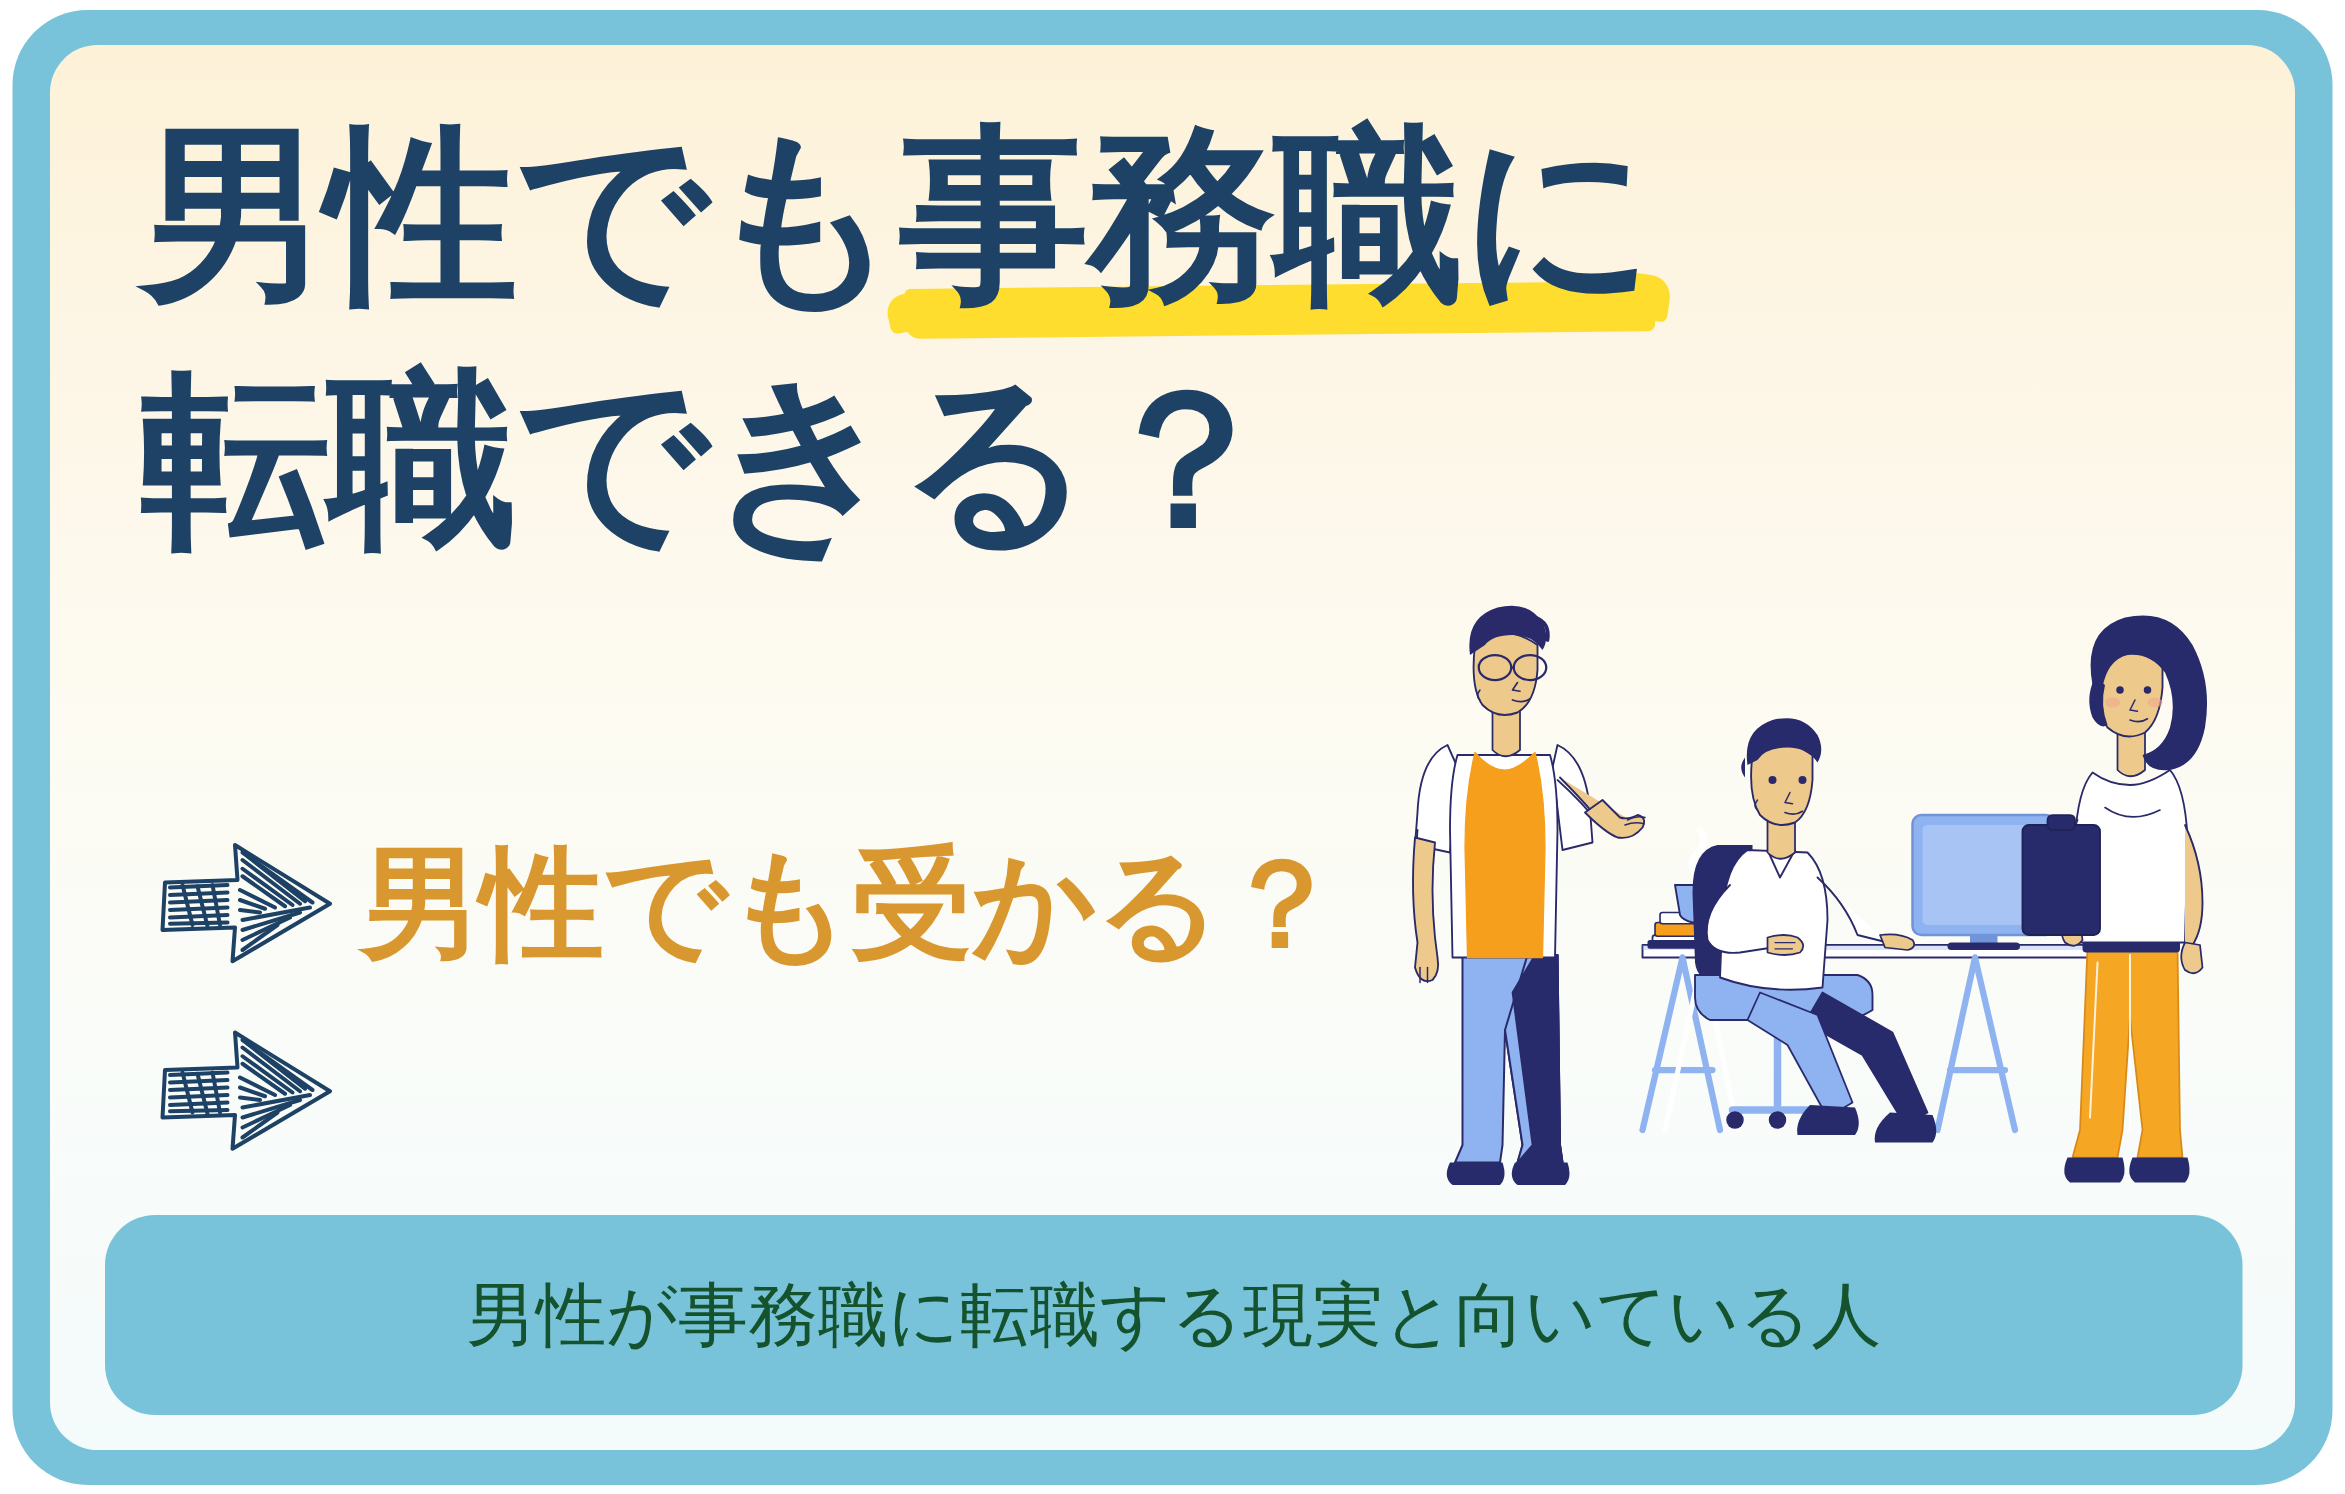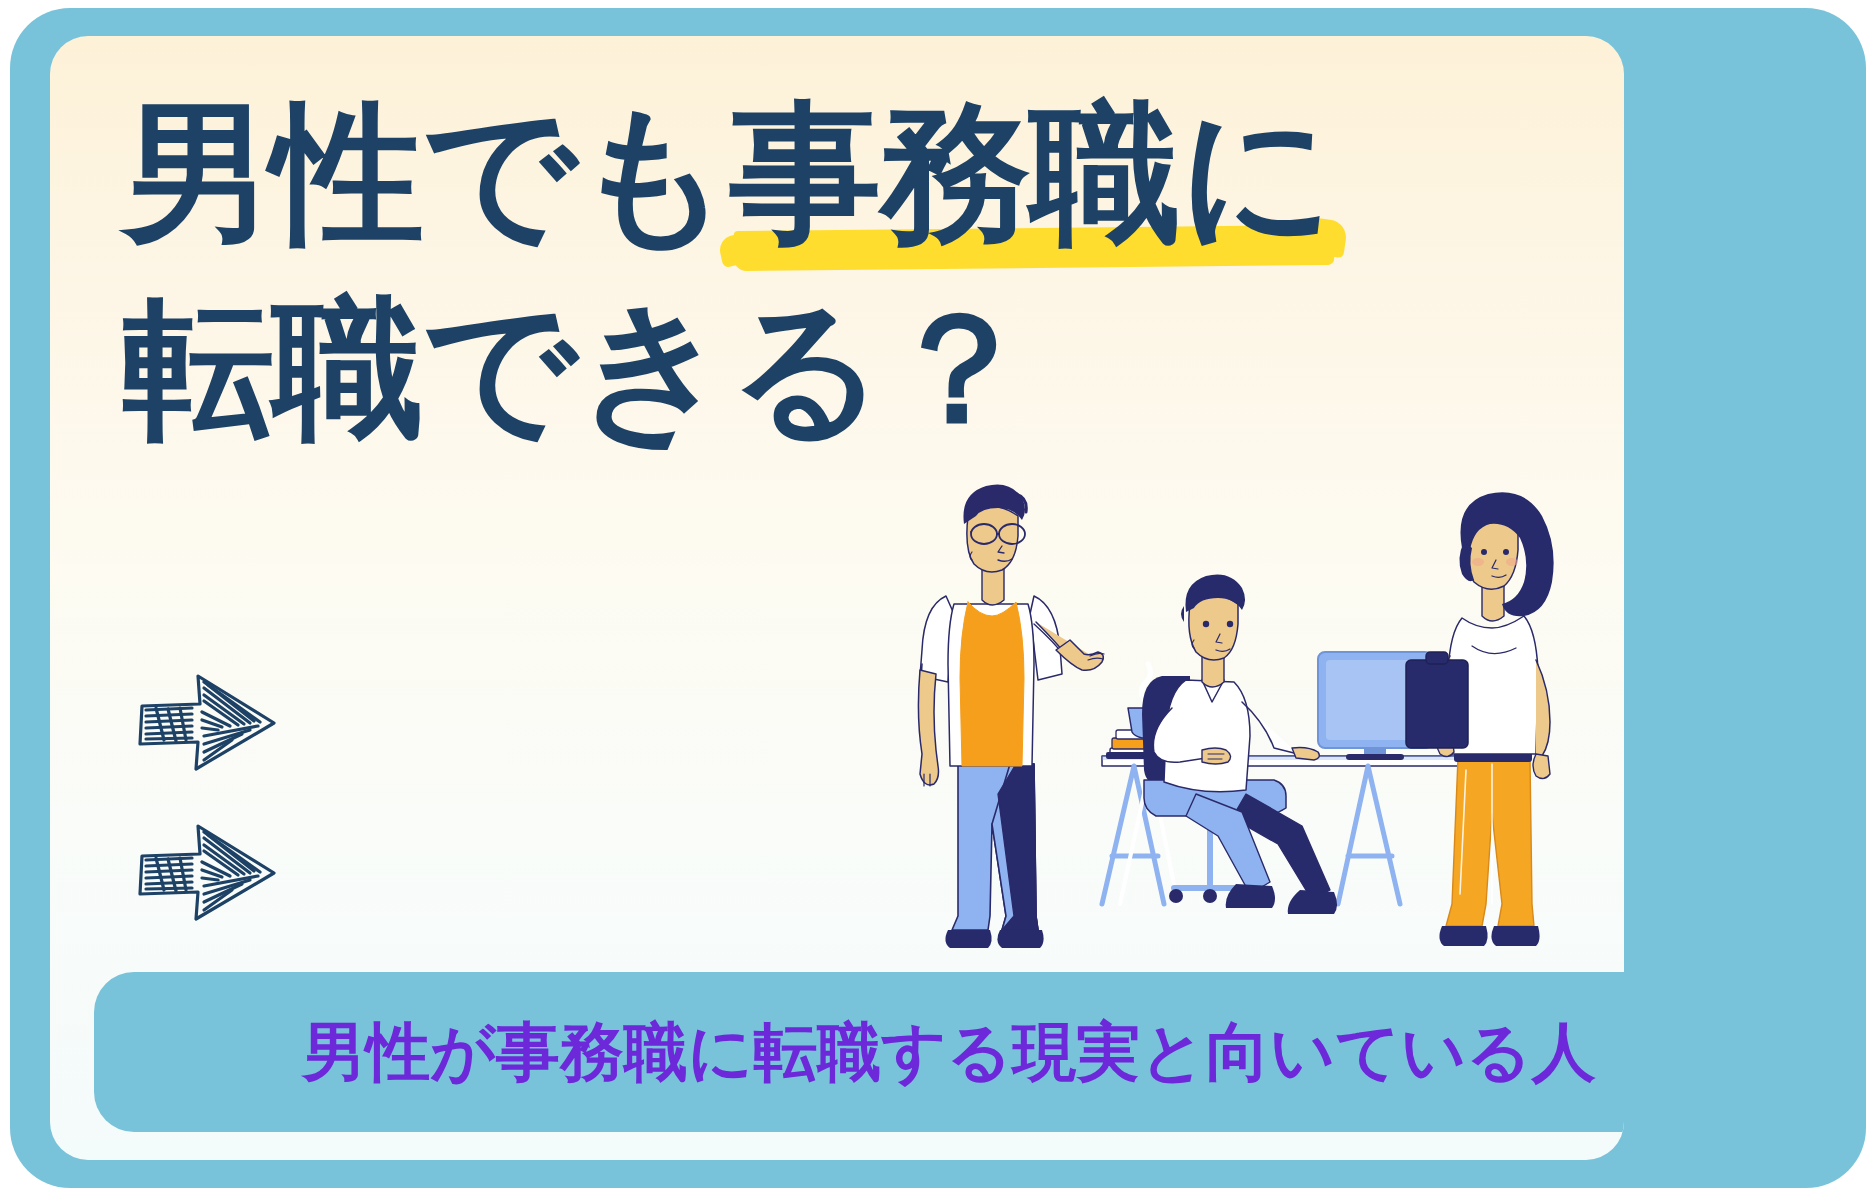--- a/index.html
+++ b/index.html
@@ -18,22 +18,22 @@
   .outer-frame{
     position:absolute;
     left:10px; top:8px;
     width:1856px; height:1180px;
     background:#79c3da;
     border-radius:60px;
   }
   
   .inner-panel{
     position:absolute;
-    left:50px; top:36px;
-    width:1574px; height:1124px;
+    left:40px; top:36px;
+    width:1796px; height:1124px;
     border-radius:38px;
     background:linear-gradient(to bottom,#fdf2d8 0%,#fdf6e6 22%,#fdfbf2 48%,#f9fcf9 72%,#f4fbfb 100%);
     overflow:hidden;
   }
   
   .title-block{
     position:absolute;
     left:72px; top:40px;
     width:1640px;
   }
@@ -101,23 +101,23 @@
     position:absolute;
     left:44px; bottom:28px;
     width:1710px; height:160px;
     background:#79c3da;
     border-radius:40px;
     display:flex;
     align-items:center;
     justify-content:center;
   }
   .bottom-bar-text{
-    color:#6d28d9;
-    font-weight:bold;
-    font-size:64px;
+    color:#14532d;
+    font-weight:normal;
+    font-size:56px;
     letter-spacing:0px;
     white-space:nowrap;
     line-height:1;
   }
   
   .illustration{
     position:absolute;
     right:18px; bottom:196px;
     width:700px; height:500px;
   }
@@ -136,20 +136,52 @@
       <div class="brush-highlight"></div>
       <div class="title-line">
         <span class="txt">男性でも事務職に</span>
       </div>
       <div class="title-line">
         <span class="txt">転職できる？</span>
       </div>
     </div>
 
     <div class="bullets">
+
+      <div class="bullet-row">
+        <span class="arrow-icon">
+          <svg viewBox="0 0 148 110" xmlns="http://www.w3.org/2000/svg">
+            <g fill="none" stroke="#1d4266" stroke-width="3.2" stroke-linecap="round" stroke-linejoin="round">
+              <path d="M8,38 L66,36 L64,8 L140,55 L62,101 L64,74 L6,76 Z"></path>
+              <path d="M12,42 L58,40"></path>
+                <path d="M12,48 L58,46"></path>
+              <path d="M12,54 L58,52"></path>
+                <path d="M12,60 L58,58"></path>
+              <path d="M12,66 L58,64"></path>
+                <path d="M12,71 L58,70"></path>
+              <path d="M70,14 L126,54"></path>
+                <path d="M74,17 L120,53"></path>
+              <path d="M70,20 L116,55"></path>
+                <path d="M70,27 L110,56"></path>
+              <path d="M70,33 L104,57"></path>
+                <path d="M68,44 L96,58"></path>
+              <path d="M68,52 L88,59"></path>
+                <path d="M68,60 L84,62"></path>
+              <path d="M70,68 L124,58"></path>
+                <path d="M70,76 L116,62"></path>
+              <path d="M70,84 L108,66"></path>
+                <path d="M70,92 L98,72"></path>
+              <path d="M22,40 L30,72"></path>
+                <path d="M34,41 L42,73"></path>
+              <path d="M46,40 L52,72"></path>
+            </g>
+          </svg>
+        </span>
+        <span class="bullet-label">男性でも受かる？</span>
+      </div>
 
       <div class="bullet-row">
         <span class="arrow-icon">
           <svg viewBox="0 0 148 110" xmlns="http://www.w3.org/2000/svg">
             <g fill="none" stroke="#1d4266" stroke-width="3.2" stroke-linecap="round" stroke-linejoin="round">
               <path d="M8,38 L66,36 L64,8 L140,55 L62,101 L64,74 L6,76 Z"></path>
               <path d="M12,42 L58,40"></path>
                 <path d="M12,48 L58,46"></path>
               <path d="M12,54 L58,52"></path>
                 <path d="M12,60 L58,58"></path>
@@ -168,51 +200,20 @@
               <path d="M70,84 L108,66"></path>
                 <path d="M70,92 L98,72"></path>
               <path d="M22,40 L30,72"></path>
                 <path d="M34,41 L42,73"></path>
               <path d="M46,40 L52,72"></path>
             </g>
           </svg>
         </span>
       </div>
 
-      <div class="bullet-row">
-        <span class="arrow-icon">
-          <svg viewBox="0 0 148 110" xmlns="http://www.w3.org/2000/svg">
-            <g fill="none" stroke="#1d4266" stroke-width="3.2" stroke-linecap="round" stroke-linejoin="round">
-              <path d="M8,38 L66,36 L64,8 L140,55 L62,101 L64,74 L6,76 Z"></path>
-              <path d="M12,42 L58,40"></path>
-                <path d="M12,48 L58,46"></path>
-              <path d="M12,54 L58,52"></path>
-                <path d="M12,60 L58,58"></path>
-              <path d="M12,66 L58,64"></path>
-                <path d="M12,71 L58,70"></path>
-              <path d="M70,14 L126,54"></path>
-                <path d="M74,17 L120,53"></path>
-              <path d="M70,20 L116,55"></path>
-                <path d="M70,27 L110,56"></path>
-              <path d="M70,33 L104,57"></path>
-                <path d="M68,44 L96,58"></path>
-              <path d="M68,52 L88,59"></path>
-                <path d="M68,60 L84,62"></path>
-              <path d="M70,68 L124,58"></path>
-                <path d="M70,76 L116,62"></path>
-              <path d="M70,84 L108,66"></path>
-                <path d="M70,92 L98,72"></path>
-              <path d="M22,40 L30,72"></path>
-                <path d="M34,41 L42,73"></path>
-              <path d="M46,40 L52,72"></path>
-            </g>
-          </svg>
-        </span>
-      </div>
-
     </div>
 
     <div class="illustration">
       <svg viewBox="0 0 700 500" xmlns="http://www.w3.org/2000/svg">
         <g stroke-linecap="round" stroke-linejoin="round">
 
           <g>
 
             <path d="M52,300 L52,452 L46,466 L82,466 L84,452 L86,360 L100,452 L96,466 L132,466 L130,452 L128,300 Z" fill="#8fb3f0" stroke="#2a2a6a" stroke-width="1.6"></path>
             <path d="M86,360 L100,452 L96,466 L132,466 L130,452 L128,300 L104,300 Z" fill="#8fb3f0" stroke="#2a2a6a" stroke-width="1.6"></path>

